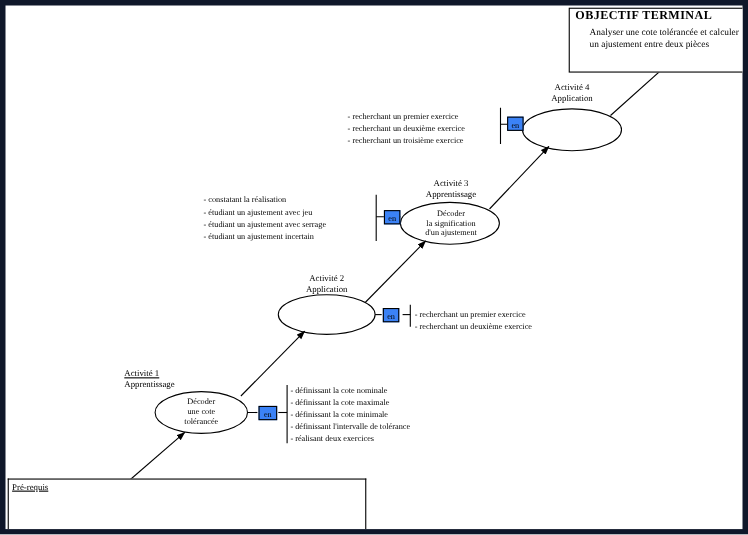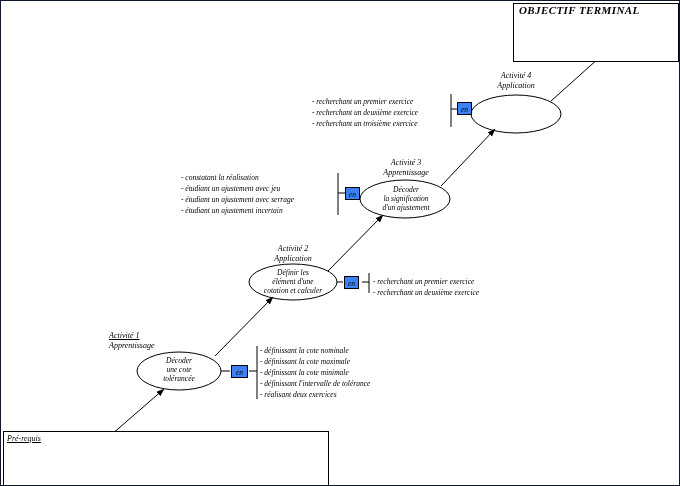--- a/index.html
+++ b/index.html
@@ -5,25 +5,24 @@
   html, body {
     margin: 0;
     padding: 0;
     background: #ffffff;
   }
   #page {
     position: relative;
     width: 680px;
     height: 486px;
     background: #ffffff;
-    border: 1px solid #0f172a;
+    border: 5px solid #0f172a;
     box-sizing: border-box;
     font-family: "Liberation Serif", serif;
     overflow: hidden;
-    font-style: italic;
   }
   svg.layer {
     position: absolute;
     left: 0;
     top: 0;
     width: 680px;
     height: 486px;
     pointer-events: none;
   }
   .box {
@@ -119,20 +118,23 @@
     <line x1="456" y1="108" x2="450" y2="108" stroke="#000000" stroke-width="1"></line>
 
     <line x1="256" y1="345" x2="256" y2="398" stroke="#000000" stroke-width="1"></line>
     <line x1="368" y1="272" x2="368" y2="292" stroke="#000000" stroke-width="1"></line>
     <line x1="337" y1="172" x2="337" y2="214" stroke="#000000" stroke-width="1"></line>
     <line x1="450" y1="93" x2="450" y2="126" stroke="#000000" stroke-width="1"></line>
   </svg>
 
   <div class="box" style="left:512px; top:2px; width:166px; height:59px;"></div>
   <div class="title-box-text" style="left:518px; top:3px; width:160px;">OBJECTIF TERMINAL</div>
+  <div class="obj-lines" style="left:531px; top:19px; width:145px;">Analyser une cote tolérancée
+et calculer un ajustement
+entre deux pièces</div>
 
   <div class="act-label" style="left:470px; top:70px; width:90px;">Activité 4</div>
   <div class="act-label" style="left:470px; top:80px; width:90px;">Application</div>
   <div class="en-box" style="left:456px; top:101px; width:15px; height:13px; padding-top:3px;">en</div>
   <div class="bullets" style="left:311px; top:96px; width:140px;">- recherchant un premier exercice
 - recherchant un deuxième exercice
 - recherchant un troisième exercice</div>
 
   <div class="act-label" style="left:358px; top:157px; width:94px;">Activité 3</div>
   <div class="act-label" style="left:358px; top:167px; width:94px;">Apprentissage</div>
@@ -140,23 +142,20 @@
 la signification
 d'un ajustement</div>
   <div class="en-box" style="left:344px; top:186px; width:15px; height:13px; padding-top:3px;">en</div>
   <div class="bullets" style="left:180px; top:172px; width:146px;">- constatant la réalisation
 - étudiant un ajustement avec jeu
 - étudiant un ajustement avec serrage
 - étudiant un ajustement incertain</div>
 
   <div class="act-label" style="left:247px; top:243px; width:90px;">Activité 2</div>
   <div class="act-label" style="left:247px; top:253px; width:90px;">Application</div>
-  <div class="ell-text" style="left:247px; top:267px; width:90px;">Définir les
-élément d'une
-cotation et calculer</div>
   <div class="en-box" style="left:343px; top:275px; width:15px; height:13px; padding-top:3px;">en</div>
   <div class="bullets" style="left:372px; top:276px; width:150px;">- recherchant un premier exercice
 - recherchant un deuxième exercice</div>
 
   <div class="act-label" style="left:108px; top:330px; width:90px; text-align:left; text-decoration:underline;">Activité 1</div>
   <div class="act-label" style="left:108px; top:340px; width:90px; text-align:left;">Apprentissage</div>
   <div class="ell-text" style="left:133px; top:355px; width:90px;">Décoder
 une cote
 tolérancée</div>
   <div class="en-box" style="left:230px; top:364px; width:17px; height:13px; padding-top:3px;">en</div>

